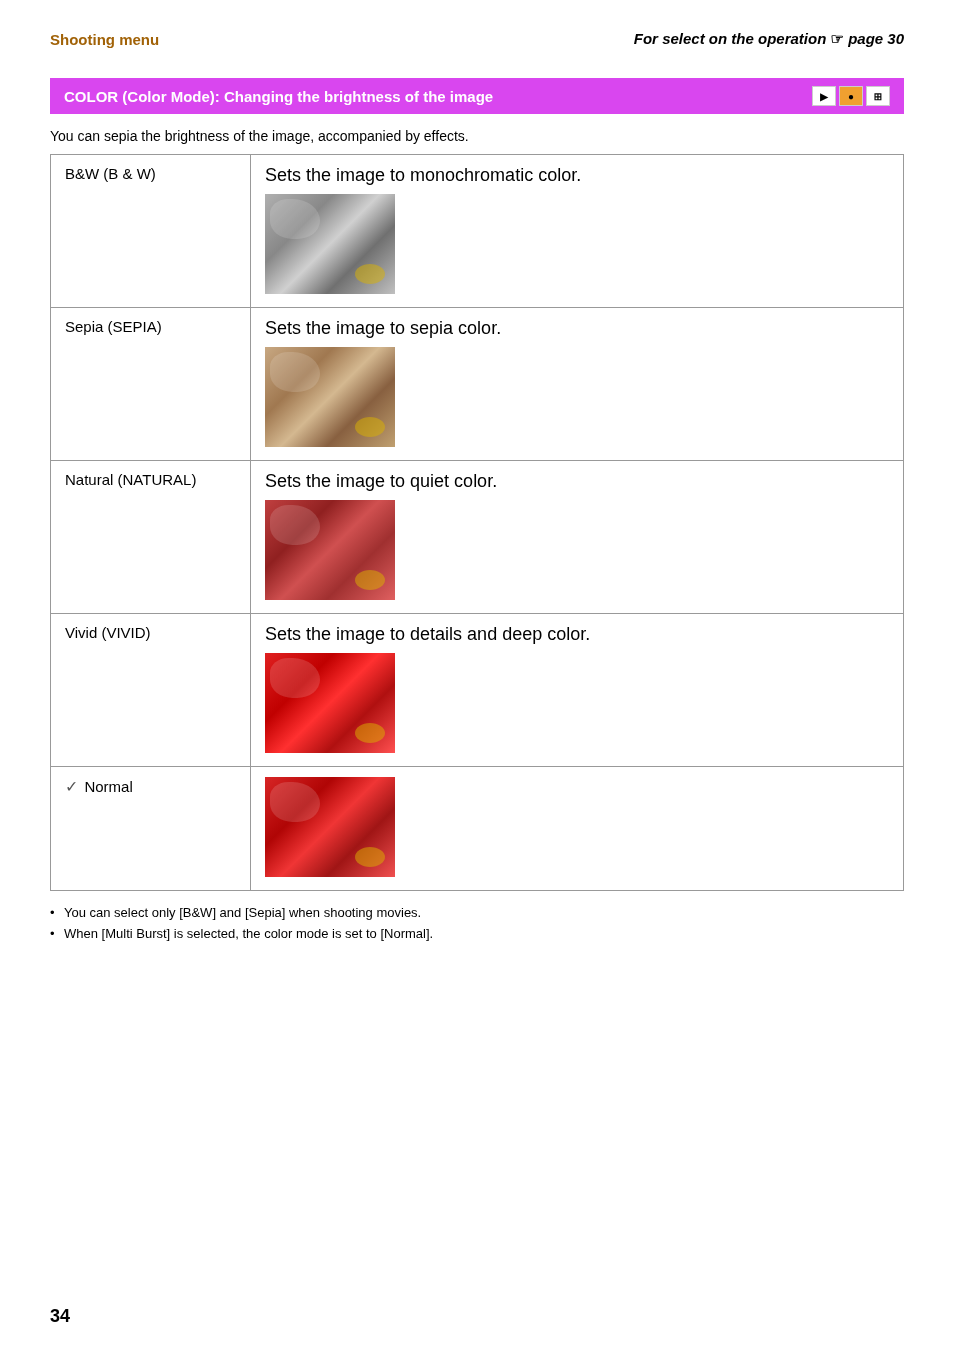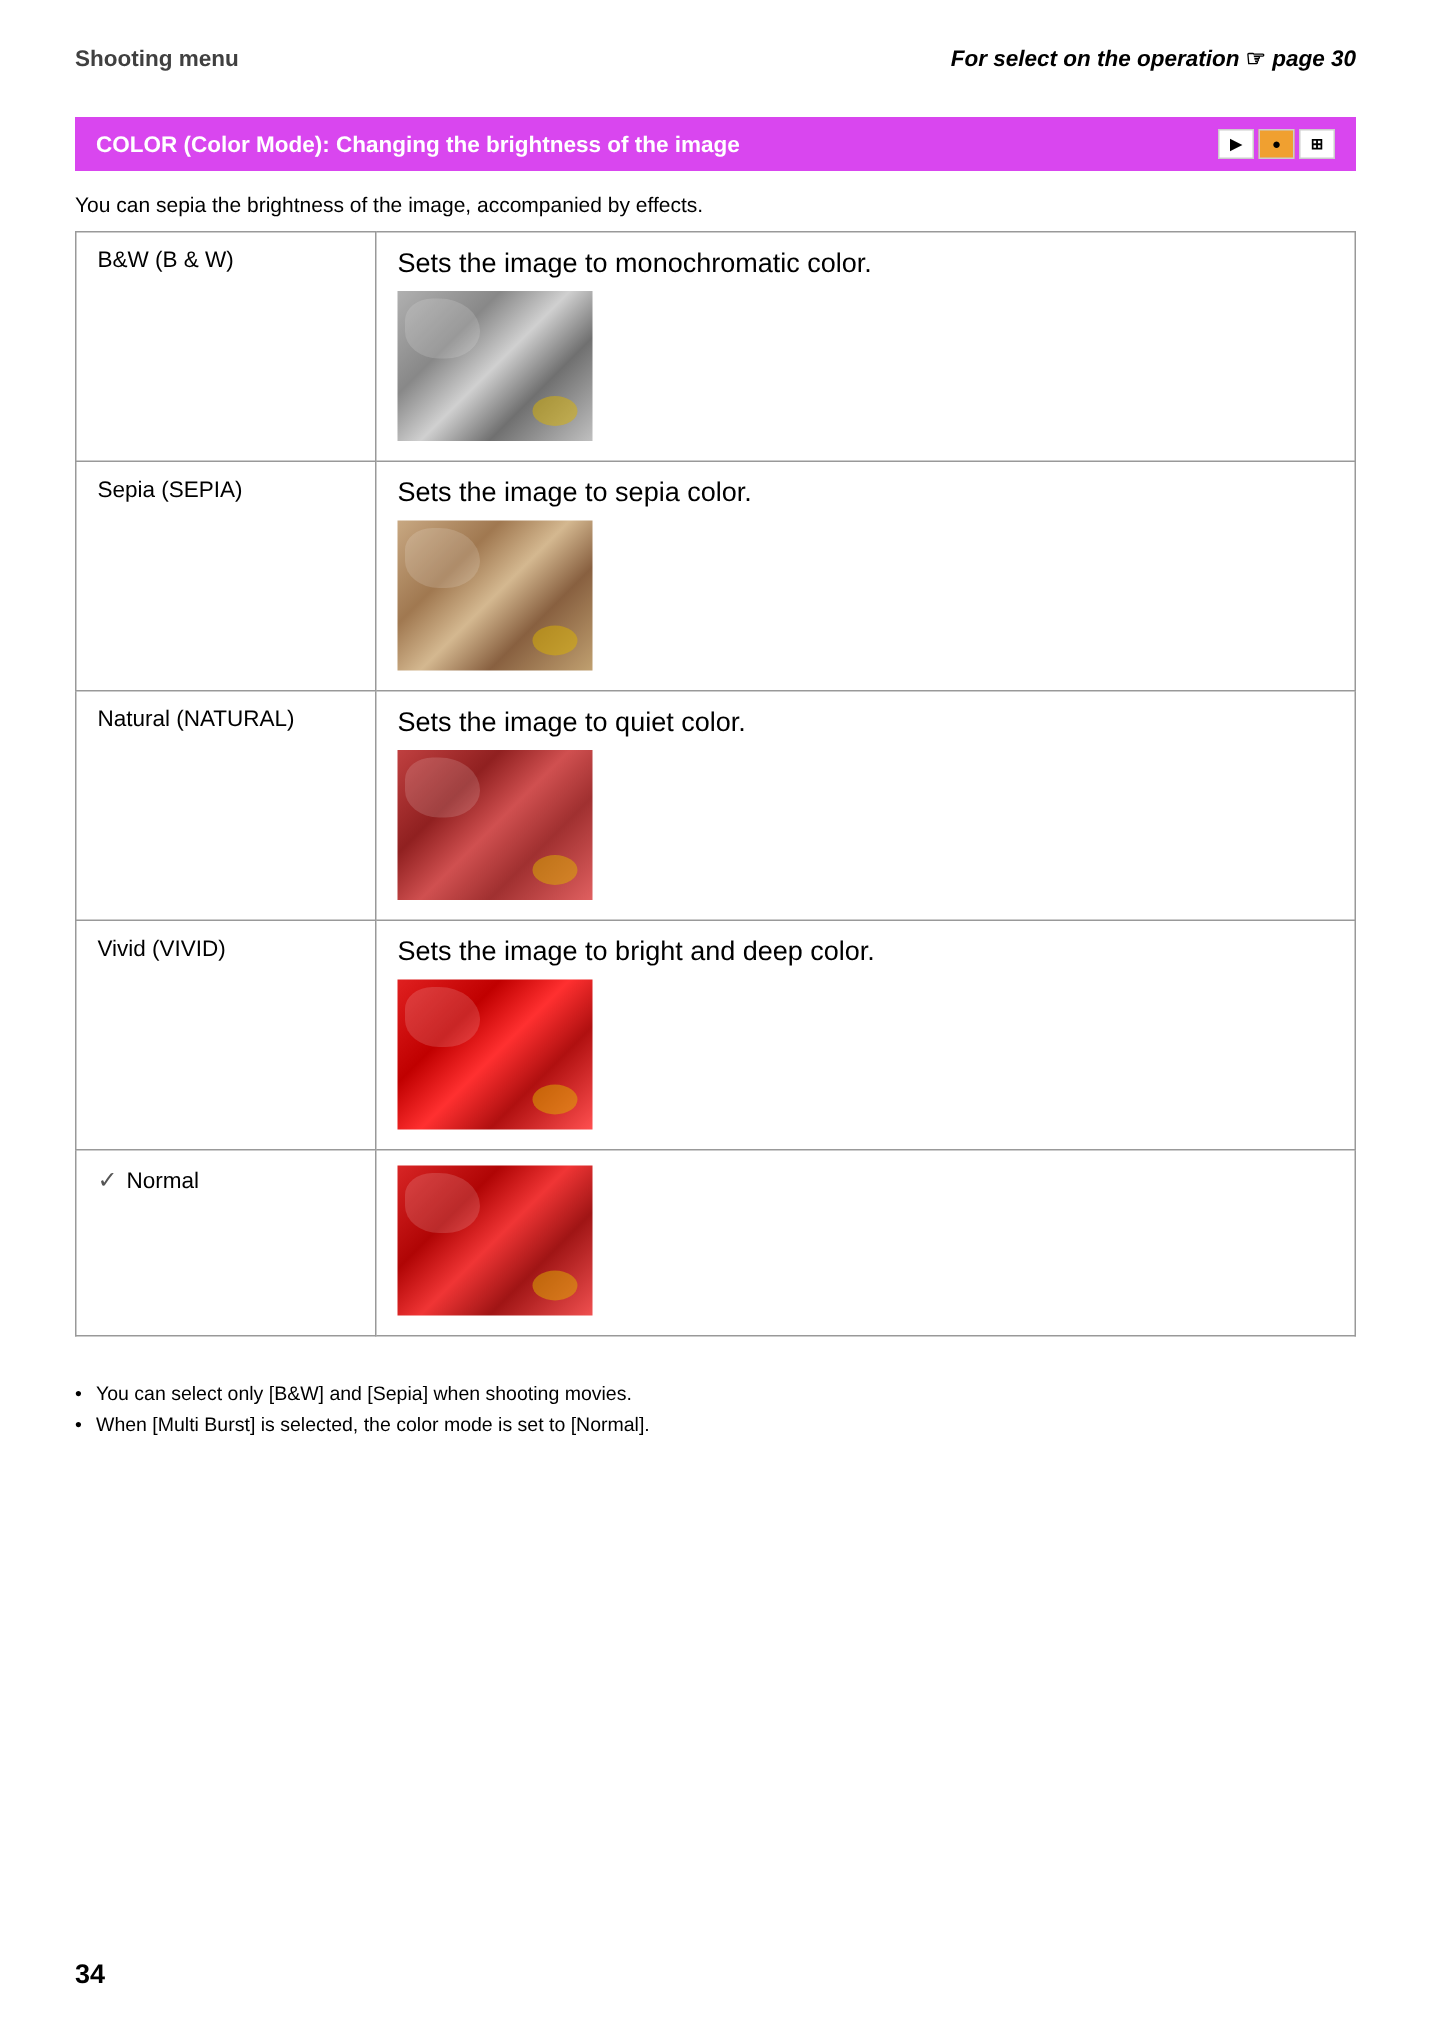--- a/index.html
+++ b/index.html
@@ -15,21 +15,21 @@
     }
 
     
     .page-header {
       display: flex;
       justify-content: space-between;
       align-items: center;
       margin-bottom: 30px;
     }
     .shooting-menu-label {
-      color: #404040;
+      color: #a16207;
       font-size: 15px;
       font-weight: bold;
     }
     .operation-ref {
       font-style: italic;
       font-size: 15px;
       font-weight: bold;
     }
     .operation-ref .ref-icon {
       font-style: normal;
@@ -70,21 +70,21 @@
     .intro-text {
       font-size: 14px;
       margin-bottom: 10px;
     }
 
     
     .color-table {
       width: 100%;
       border-collapse: collapse;
       border: 1px solid #999;
-      margin-bottom: 28px;
+      margin-bottom: 12px;
     }
     .color-table td {
       border: 1px solid #999;
       vertical-align: top;
       padding: 10px 14px;
     }
     .col-name {
       width: 200px;
       font-size: 14px;
     }
@@ -224,21 +224,21 @@
       <tr>
         <td class="col-name">
           <div class="row-name">Natural (NATURAL)</div>
         </td>
         <td class="col-desc"><p class="desc-text">Sets the image to quiet color.</p><div class="img-placeholder img-natural"></div></td>
       </tr>
       <tr>
         <td class="col-name">
           <div class="row-name">Vivid (VIVID)</div>
         </td>
-        <td class="col-desc"><p class="desc-text">Sets the image to bright and deep color.</p><div class="img-placeholder img-vivid"></div></td>
+        <td class="col-desc"><p class="desc-text">Sets the image to details and deep color.</p><div class="img-placeholder img-vivid"></div></td>
       </tr>
       <tr>
         <td class="col-name">
           <div class="row-name"><span class="check-mark">✓</span>Normal</div>
         </td>
         <td class="col-desc"><div class="img-placeholder img-normal"></div></td>
       </tr>
     </tbody>
 </table>
 

